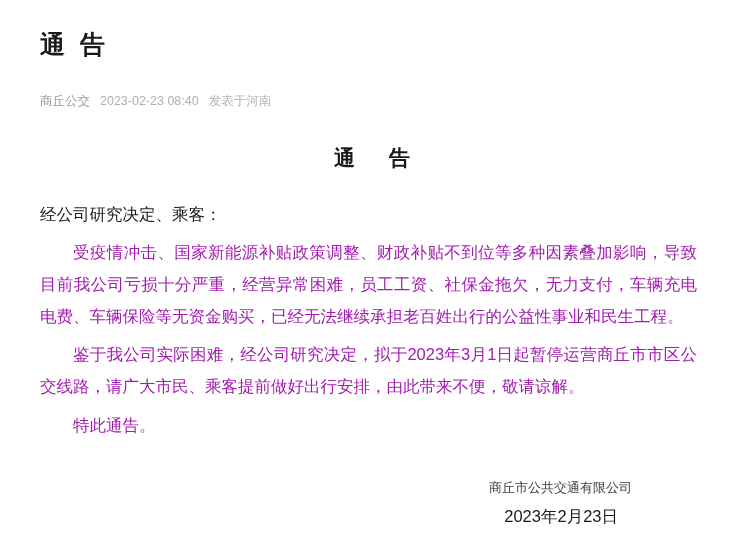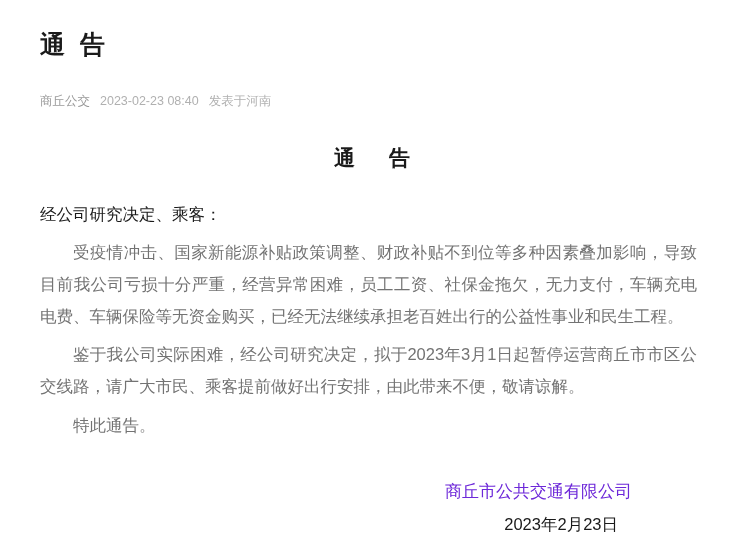--- a/index.html
+++ b/index.html
@@ -61,35 +61,35 @@
   }
   .salutation {
     font-size: 16.5px;
     line-height: 1.95;
     color: #1a1a1a;
     margin: 0 0 6px 0;
   }
   .para {
     font-size: 16.5px;
     line-height: 1.95;
-    color: #737373;
+    color: #a21caf;
     margin: 0 7px 6px 0;
     text-indent: 2em;
     text-align: justify;
     text-justify: inter-ideograph;
   }
   .signature-block {
     margin-top: 34px;
     text-align: right;
     padding-right: 72px;
   }
   .sign-org {
-    font-size: 17px;
+    font-size: 13px;
     line-height: 1.95;
-    color: #6d28d9;
+    color: #404040;
   }
   .sign-date {
     font-size: 16.5px;
     line-height: 1.95;
     color: #1a1a1a;
     padding-right: 14px;
   }
 </style>
 </head>
 <body>

